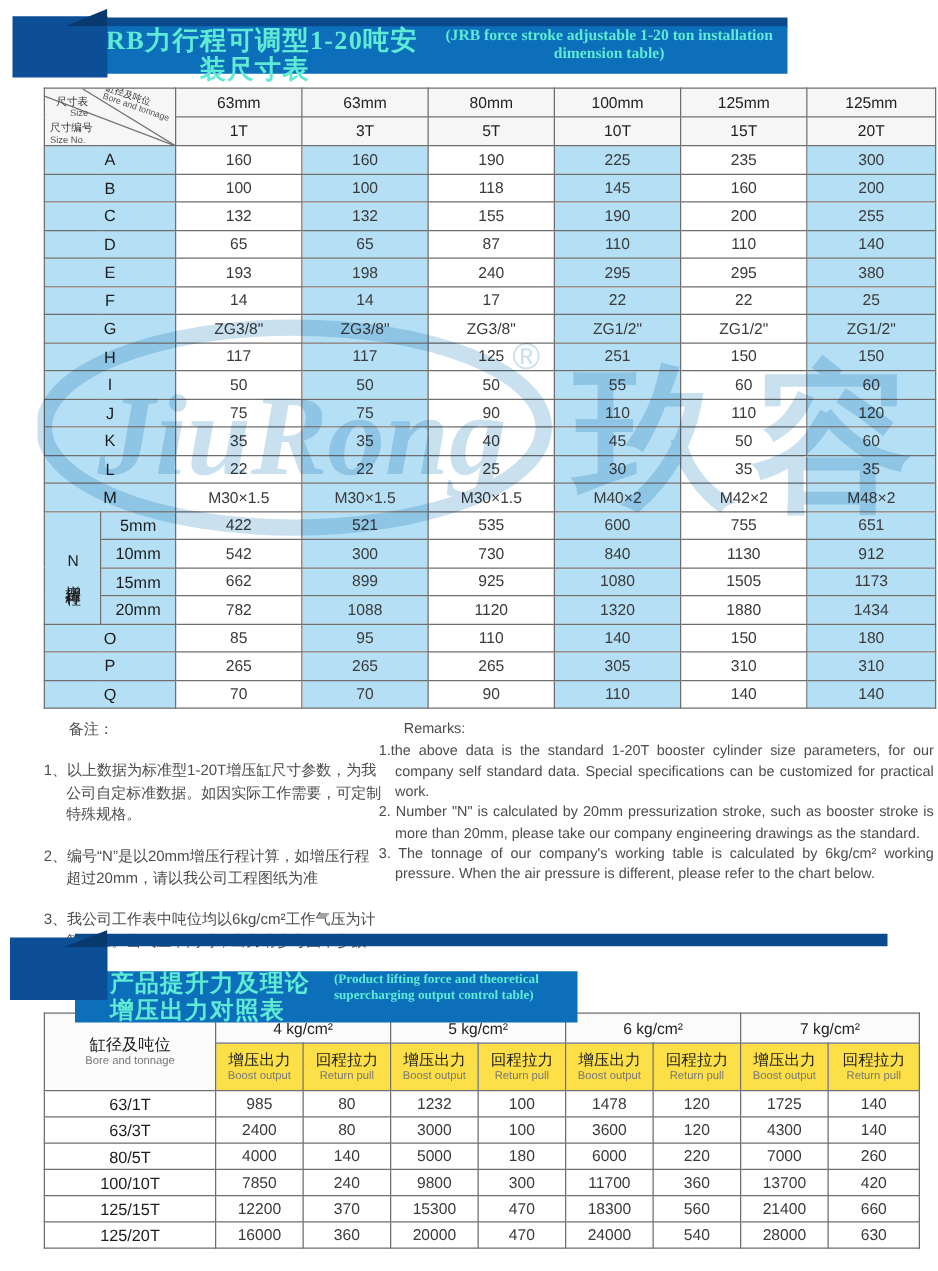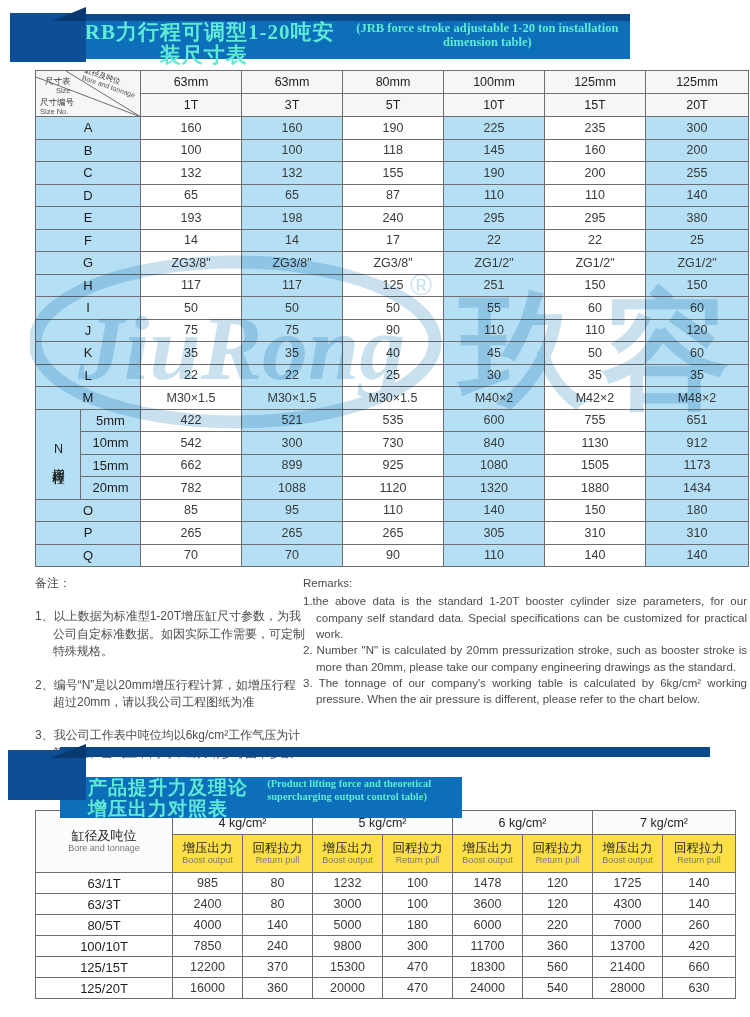--- a/index.html
+++ b/index.html
@@ -49,21 +49,21 @@
   #c-bore { left:46px; top:4px; transform:rotate(19deg); font-size:7.5px; line-height:8px; }
   #c-bore em { font-size:7px; }
   #c-no { left:4px; top:27px; }
 
   
   #wm { position:absolute; left:30px; top:253px; width:713px; height:178px;
         z-index:5; pointer-events:none; mix-blend-mode:multiply; opacity:.55; }
 
   
   .rem { position:absolute; top:575px; color:#4c4c4c; }
-  .rem .title { margin-bottom:2px; }
+  .rem .title { margin-bottom:2px;margin-left:20px; }
   #rem-zh { left:35px; width:272px; font-size:12px; line-height:1.45; }
   #rem-zh p { padding-left:18px; text-indent:-18px; margin-bottom:1px;margin-top:16px; }
   #rem-en { left:303px; width:444px; font-size:11.5px; line-height:1.42; text-align:justify; }
   #rem-en p { padding-left:13px; text-indent:-13px; }
 
   
   #t2 { position:absolute; left:35px; top:810px; width:700px; border:1px solid #4a4a4a; }
   #t2 tr.g td { height:24px; background:#fbfbfb; color:#222; }
   #t2 td.corner2 { background:#e8e8e8; }
   #t2 tr.s td { height:38px; background:#fde047; }

